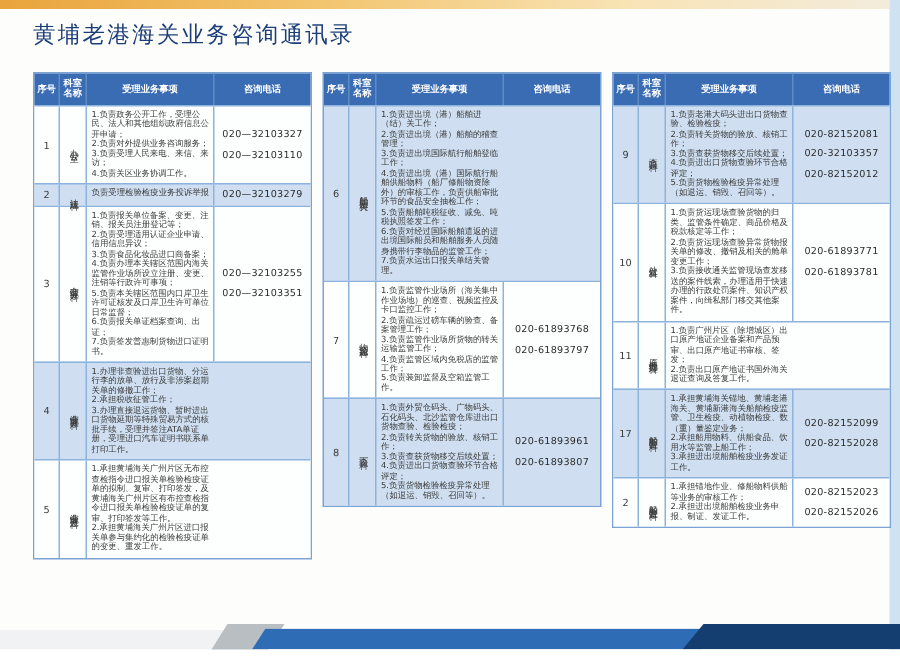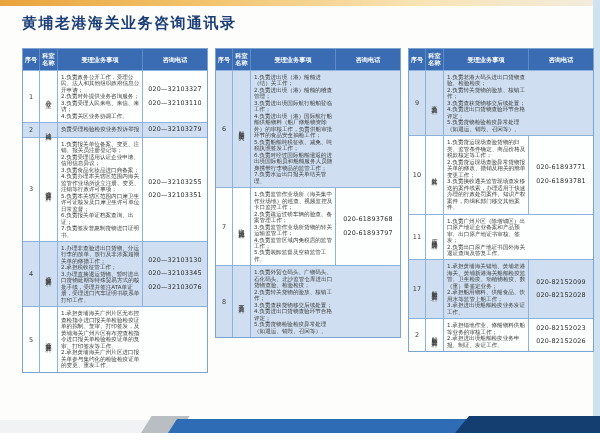--- a/index.html
+++ b/index.html
@@ -7,21 +7,21 @@
     width:600px;height:444px;position:relative;overflow:hidden;
     background:#fdfdfc;
     font-family:"DejaVu Sans","Liberation Sans",sans-serif;
     color:#3a3a3a;
   }
   
   .topbar{position:absolute;left:0;top:0;width:593px;height:6px;
     background:linear-gradient(90deg,#e9a43c 0%,#f2c46d 35%,#f8e3b4 70%,#f3ecdc 100%);}
   .rightstrip{position:absolute;right:0;top:0;width:7px;height:444px;background:#cfe2f2;}
   
-  .title{position:absolute;left:22px;top:14px;font-size:15px;font-weight:bold;
+  .title{position:absolute;left:22px;top:14px;font-size:15px;font-weight:normal;
     color:#1c3e78;letter-spacing:1.5px;}
   
   .table{position:absolute;top:48px;width:186px;border:1px solid #7ba3d4;background:#ffffff;box-sizing:border-box;}
   .t1{left:22px;} .t2{left:215px;} .t3{left:408px;}
   .thead{display:flex;background:#3a6cb4;color:#fff;font-weight:bold;font-size:6.2px;line-height:1.2;}
   .thead .td{display:flex;align-items:center;justify-content:center;text-align:center;padding:3px 1px;border-left:1px solid #5d8cc4;}
   .thead .td:first-child{border-left:none;}
   .tr{display:flex;border-top:1px solid #8db3dd;background:#fdfefe;}
   .tr.shaded{background:#cfdff1;}
   .td{box-sizing:border-box;}
@@ -97,23 +97,20 @@
 020—32103351</div>
   </div>
   <div class="tr shaded">
     <div class="td c-no cell-no">4</div>
     <div class="td c-dept cell-dept">
         <span>综合业务二科</span>
       </div>
     <div class="td c-items cell-items">1.办理非查验进出口货物、分运行李的放单、放行及非涉案超期关单的修撤工作；
 2.承担税收征管工作；
 3.办理直接退运货物、暂时进出口货物延期等特殊贸易方式的核批手续，受理并签注ATA单证册，受理进口汽车证明书联系单打印工作。</div>
-    <div class="td c-phone cell-phone">020—32103130
-020—32103345
-020—32103076</div>
   </div>
   <div class="tr">
     <div class="td c-no cell-no">5</div>
     <div class="td c-dept cell-dept">
         <span>综合业务三科</span>
       </div>
     <div class="td c-items cell-items">1.承担黄埔海关广州片区无布控查检指令进口报关单检验检疫证单的拟制、复审、打印签发，及黄埔海关广州片区有布控查检指令进口报关单检验检疫证单的复审、打印签发等工作。
 2.承担黄埔海关广州片区进口报关单参与集约化的检验检疫证单的变更、重发工作。</div>
   </div>
 </div>
@@ -154,40 +151,45 @@
   <div class="tr shaded">
     <div class="td c-no cell-no">8</div>
     <div class="td c-dept cell-dept">
         <span>查验一科</span>
       </div>
     <div class="td c-items cell-items">1.负责外贸仓码头、广物码头、石化码头、北沙监管仓库进出口货物查验、检验检疫；
 2.负责转关货物的验放、核销工作；
 3.负责查获货物移交后续处置；
 4.负责进出口货物查验环节合格评定；
 5.负责货物检验检疫异常处理（如退运、销毁、召回等）。</div>
+    <div class="td c-phone cell-phone">020-61893961
+020-61893807</div>
   </div>
 </div>
 
 <div class="table t3">
   <div class="thead">
     <div class="td c-no">序号</div>
     <div class="td c-dept">科室名称</div>
     <div class="td c-items">受理业务事项</div>
     <div class="td c-phone">咨询电话</div>
   </div>
   <div class="tr shaded">
     <div class="td c-no cell-no">9</div>
     <div class="td c-dept cell-dept">
         <span>查验二科</span>
       </div>
     <div class="td c-items cell-items">1.负责老港大码头进出口货物查验、检验检疫；
 2.负责转关货物的验放、核销工作；
 3.负责查获货物移交后续处置；
 4.负责进出口货物查验环节合格评定；
 5.负责货物检验检疫异常处理（如退运、销毁、召回等）。</div>
+    <div class="td c-phone cell-phone">020-82152081
+020-32103357
+020-82152012</div>
   </div>
   <div class="tr">
     <div class="td c-no cell-no">10</div>
     <div class="td c-dept cell-dept">
         <span>处置科</span>
       </div>
     <div class="td c-items cell-items">1.负责货运现场查验货物的归类、监管条件确定、商品价格及税款核定等工作；
 2.负责货运现场查验异常货物报关单的修改、撤销及相关的舱单变更工作；
 3.负责接收通关监管现场查发移送的案件线索，办理适用于快速办理的行政处罚案件、知识产权案件，向缉私部门移交其他案件。</div>
     <div class="td c-phone cell-phone">020-61893771

